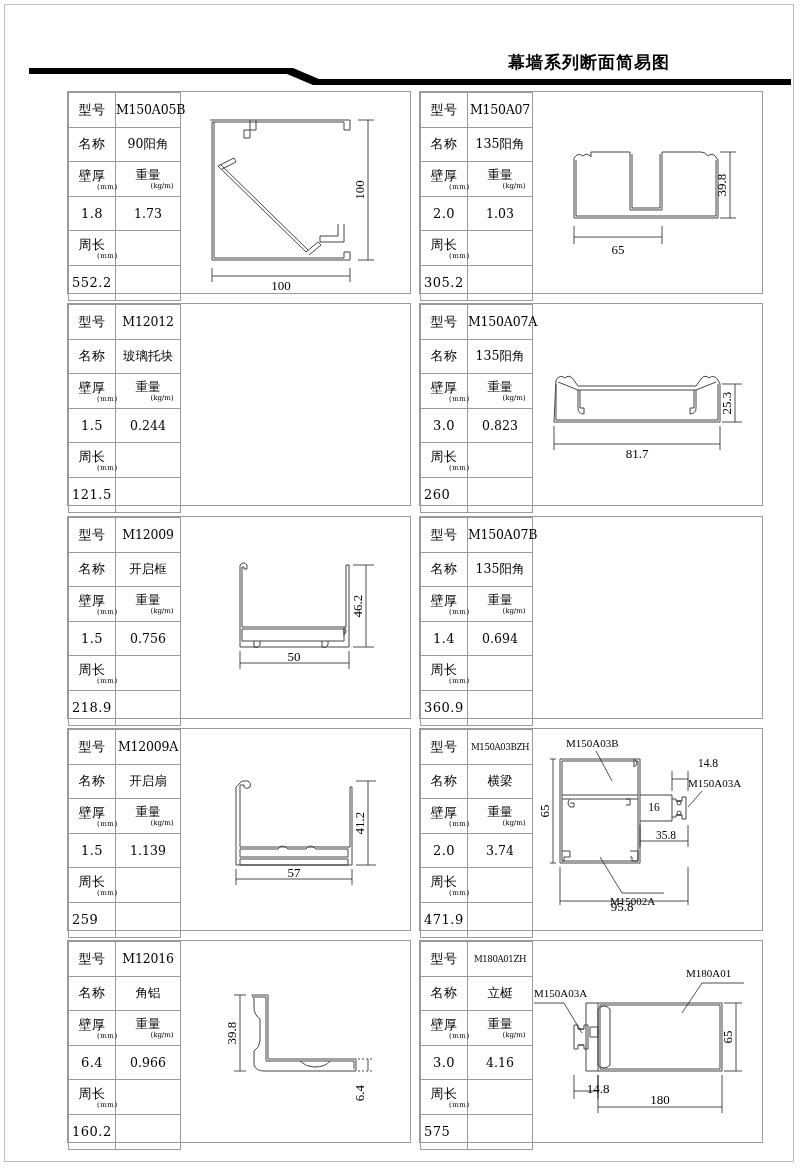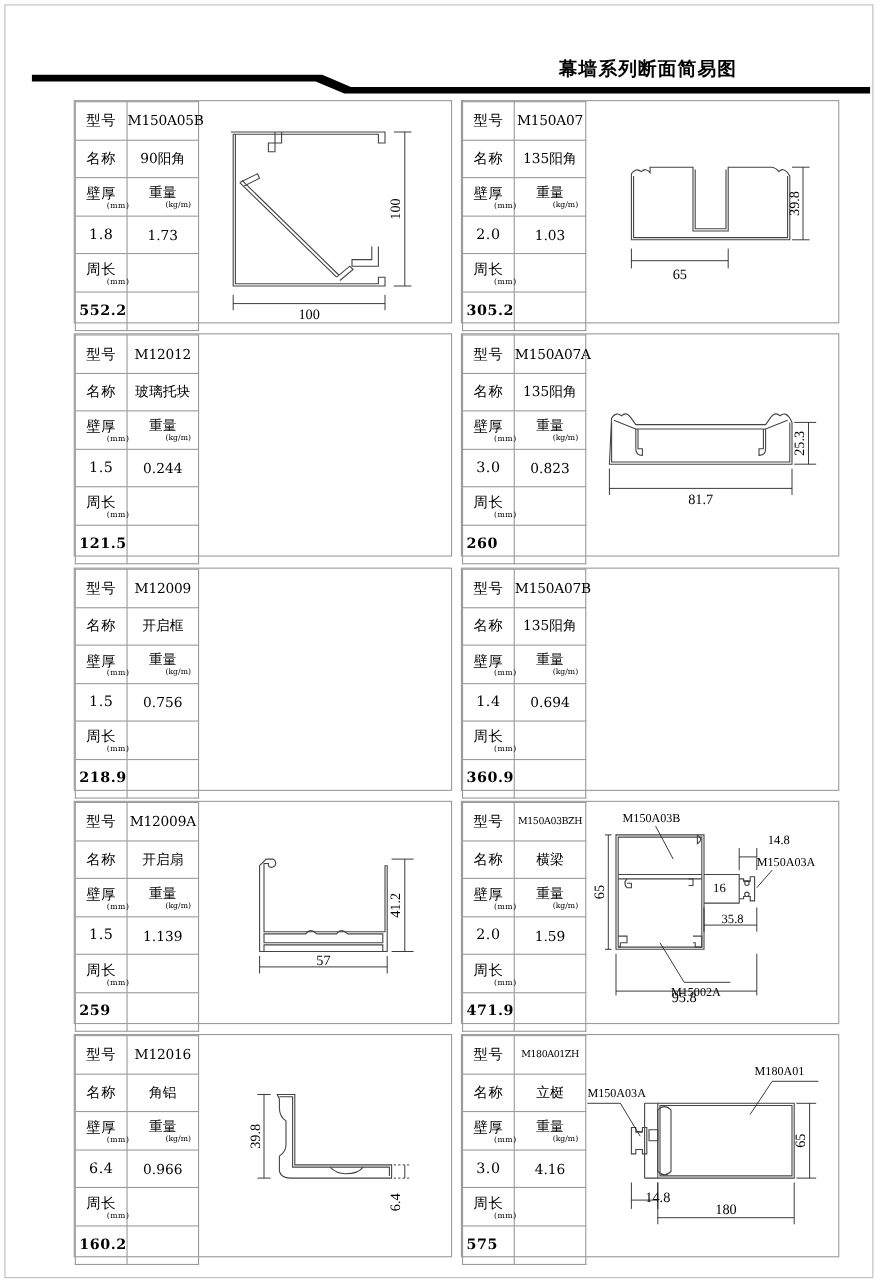--- a/index.html
+++ b/index.html
@@ -52,21 +52,21 @@
     font-family:"DejaVu Serif","Liberation Serif",serif;
   }
   .spec td.lbl{width:46px;font-size:13px;letter-spacing:.5px;}
   .spec td.val{width:64px;}
   .unit{display:block;font-size:7px;line-height:7px;margin-top:-1px;padding-left:28px;}
   .modelv{font-size:11px;font-family:"Liberation Serif",serif;letter-spacing:-.2px;}
   .modelv.tiny{font-size:8.6px;letter-spacing:-.4px;}
   .namev{font-size:12.5px;}
   .numv{font-size:13px;font-family:"Liberation Serif",serif;}
   .perim{text-align:left !important;padding-left:3px !important;
-         font-size:13px;font-family:"Liberation Serif",serif;font-weight:bold;}
+         font-size:13px;font-family:"Liberation Serif",serif;}
   
   .draw{position:absolute;left:110px;top:0;right:0;bottom:0;}
   .draw svg{display:block;width:100%;height:100%;}
   .dim{font-family:"Liberation Serif",serif;font-size:13px;fill:#000;}
   .dims{font-family:"Liberation Serif",serif;font-size:11.5px;fill:#000;}
   .call{font-family:"Liberation Serif",serif;font-size:11px;fill:#000;}
   .prof{fill:none;stroke:#444;stroke-width:1;}
   .dln{stroke:#222;stroke-width:.8;fill:none;}
   .lead{stroke:#222;stroke-width:.8;fill:none;}
 </style>
@@ -327,20 +327,37 @@
             <span class="unit">(mm)</span>
           </td>
           <td class="val"></td>
         </tr>
         <tr>
           <td class="lbl perim">218.9</td>
           <td class="val"></td>
         </tr>
       </tbody>
         </table>
+      <div class="draw">
+        <svg viewBox="0 0 232 201">
+          <path class="prof" d="M62,48 Q66,44 69,48 L69,52 L66,52 L66,50 L64,50 L64,110 L168,110 L168,48 L171,48 L171,130 L62,130 Z"></path>
+          <path class="prof" d="M64,112 L166,112 L166,124 L64,124 Z"></path>
+          <path class="prof" d="M166,110 Q170,114 166,118 L166,110"></path>
+          <path class="prof" d="M76,124 L76,130 Q80,132 82,128 L82,124"></path>
+          <path class="prof" d="M144,124 L144,130 Q148,132 150,128 L150,124"></path>
+          <line class="dln" x1="62" y1="134" x2="62" y2="152"></line>
+          <line class="dln" x1="171" y1="134" x2="171" y2="152"></line>
+          <line class="dln" x1="62" y1="146" x2="171" y2="146"></line>
+          <text class="dim" x="116" y="144" text-anchor="middle">50</text>
+          <line class="dln" x1="175" y1="48" x2="196" y2="48"></line>
+          <line class="dln" x1="175" y1="130" x2="196" y2="130"></line>
+          <line class="dln" x1="188" y1="48" x2="188" y2="130"></line>
+          <text class="dim" x="184" y="89" text-anchor="middle" transform="rotate(-90 184 89)">46.2</text>
+        </svg>
+      </div>
     </div>
 
     <div class="card col-r r2">
       <table class="spec">
         <tbody>
             <tr>
           <td class="lbl">型号</td>
           <td class="val modelv">M150A07B</td>
         </tr>
         <tr>
@@ -447,21 +464,21 @@
             <span>壁厚</span>
             <span class="unit">(mm)</span>
           </td>
           <td class="val">
             <span>重量</span>
             <span class="unit">(kg/m)</span>
           </td>
         </tr>
         <tr>
           <td class="lbl numv">2.0</td>
-          <td class="val numv">1.59</td>
+          <td class="val numv">3.74</td>
         </tr>
         <tr>
           <td class="lbl">
             <span>周长</span>
             <span class="unit">(mm)</span>
           </td>
           <td class="val"></td>
         </tr>
         <tr>
           <td class="lbl perim">471.9</td>

